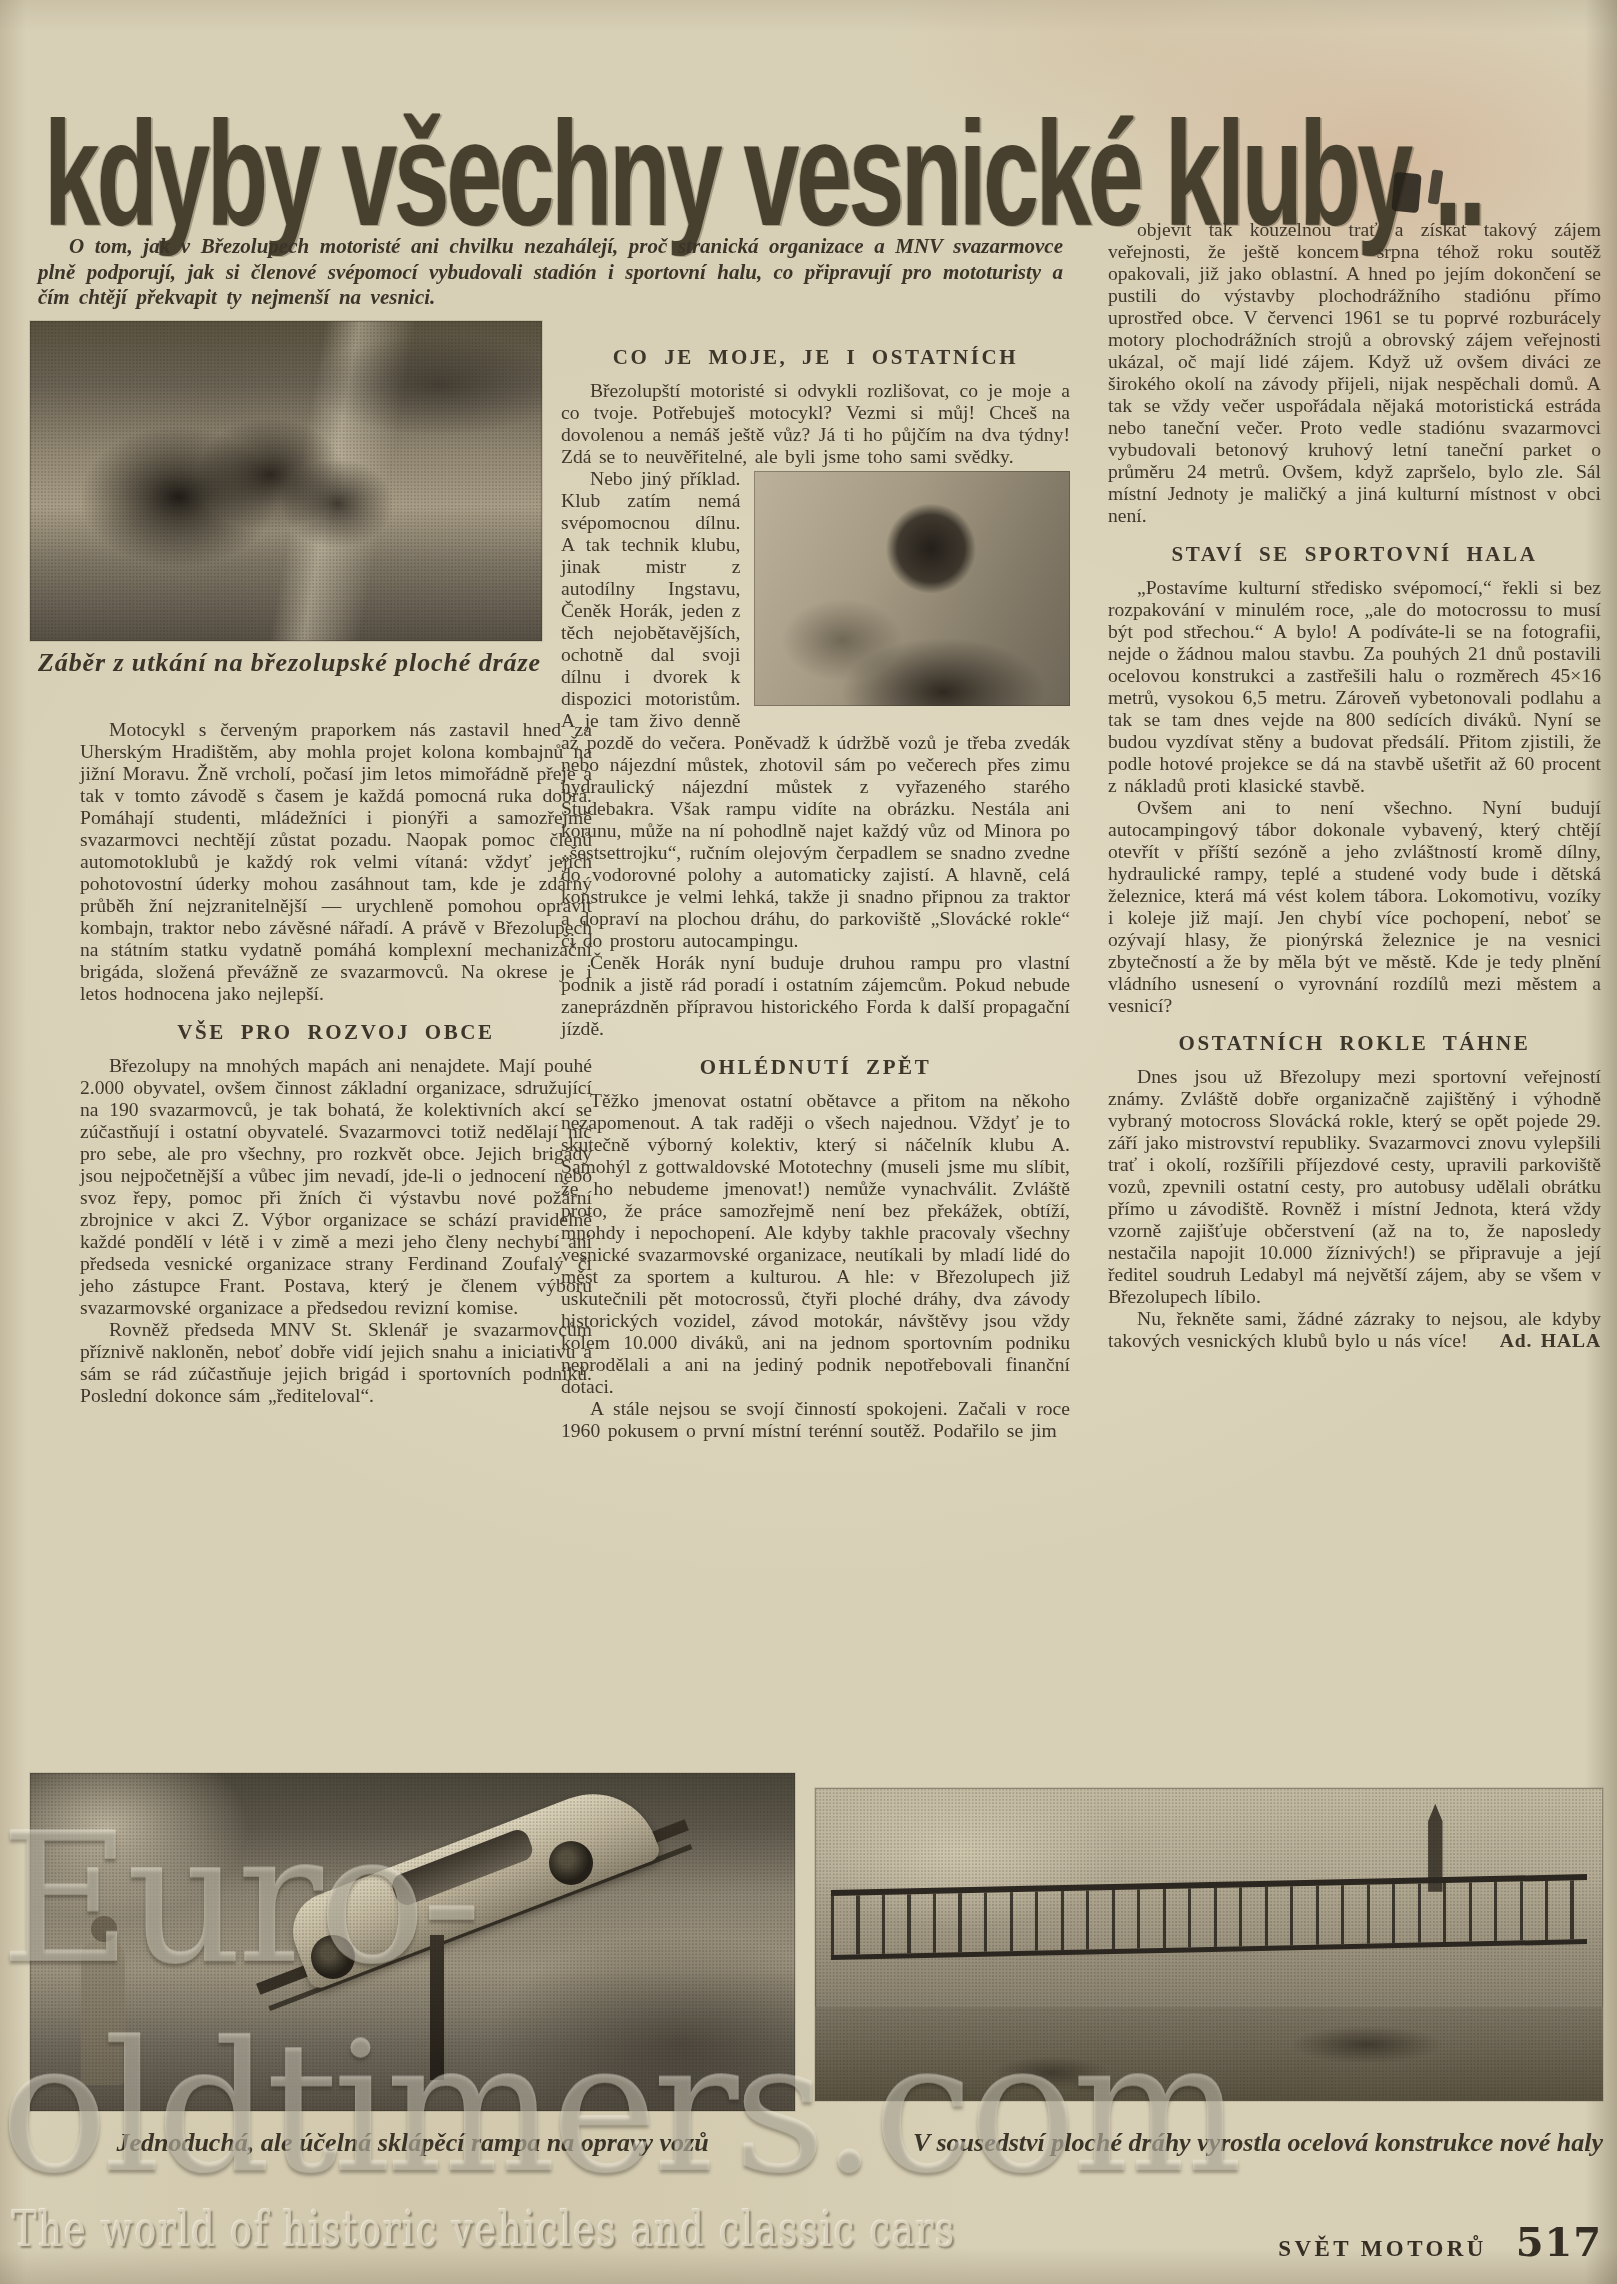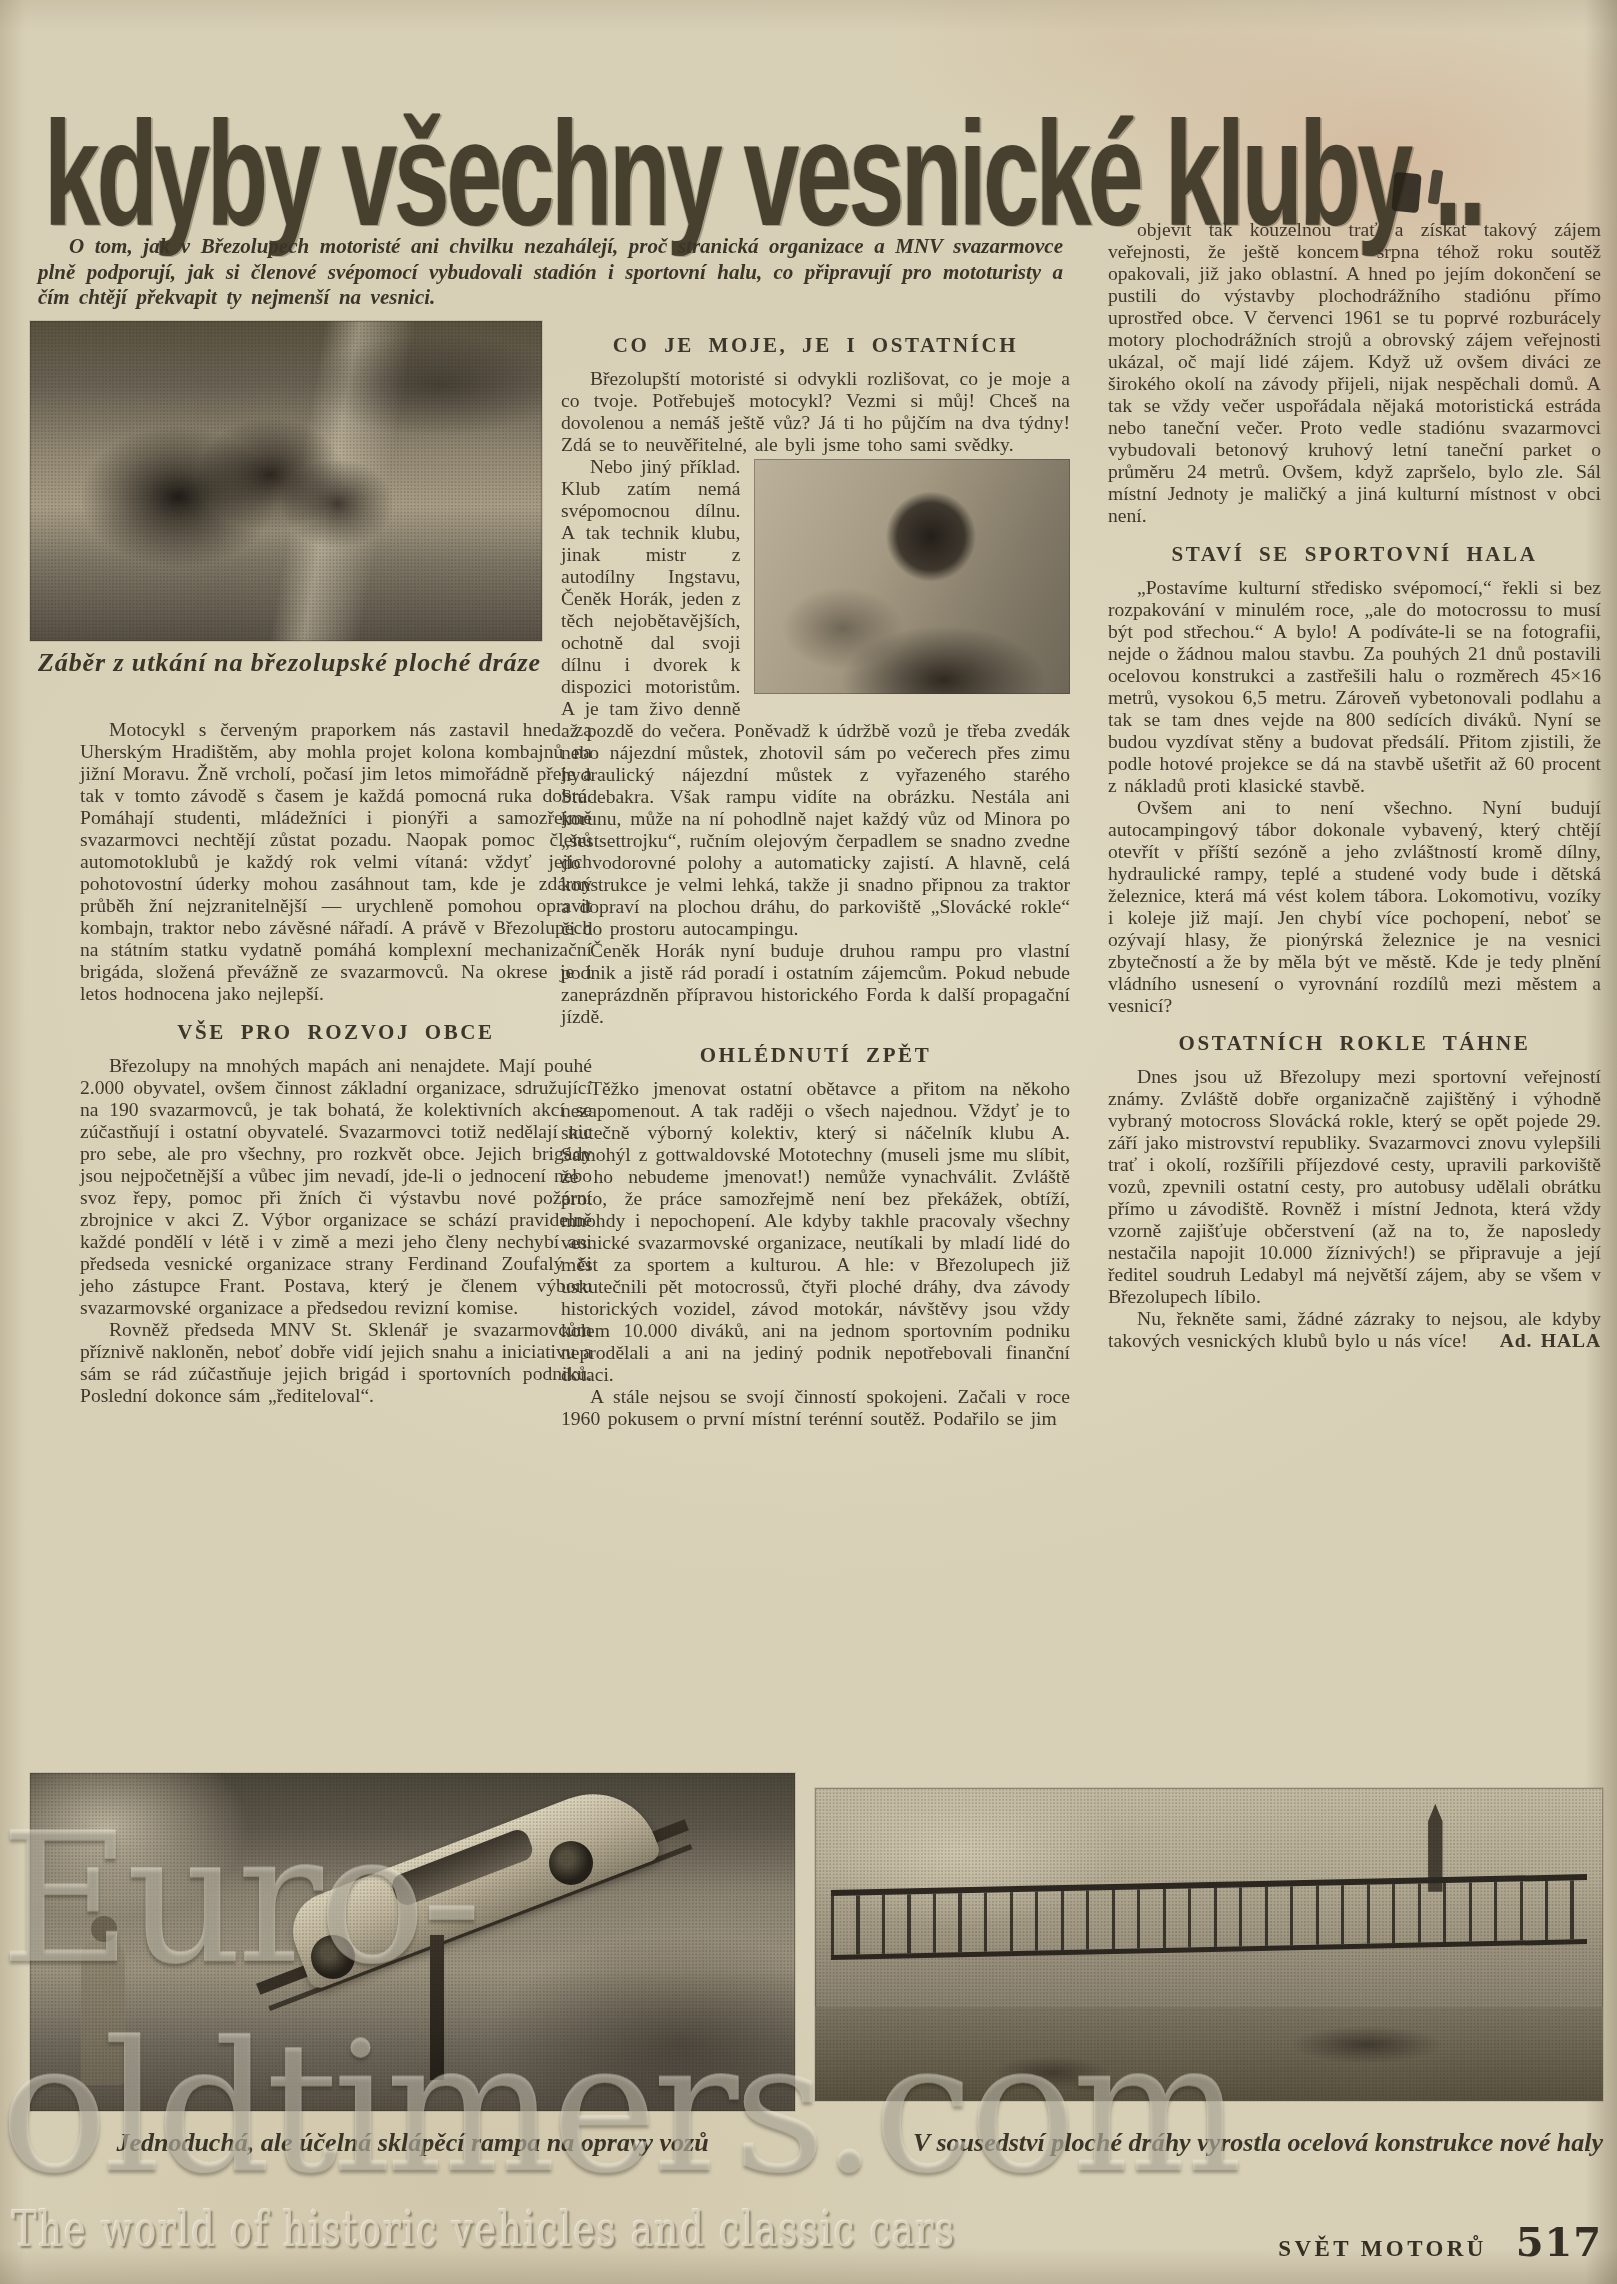--- a/index.html
+++ b/index.html
@@ -33,21 +33,21 @@
   }
   
   .col{position:absolute;text-align:justify;font-size:19.6px;line-height:22px;word-spacing:2.6px;}
   .col p{margin:0;text-indent:29px;}
   .col h2{
     font-size:21px;line-height:24px;font-weight:bold;text-align:center;text-indent:0;
     letter-spacing:2.6px;word-spacing:6.8px;margin:14.5px 0 11px;color:#3d362b;
   }
   .col-left{left:32px;top:719px;width:512px;margin-left:48px;}
   .col-mid{left:561px;top:333px;width:509px;}
-  .col-mid h2.first{margin-top:0;}
+  .col-mid h2.first{margin-top:12px;}
   .col-right{left:1108px;top:219px;width:493px;}
   .author{float:right;font-weight:bold;text-indent:0;letter-spacing:0.9px;}
   
   .photo{position:absolute;box-shadow:inset 0 0 0 0.9px rgba(60,52,40,0.4), 0 0 0 0.9px rgba(60,52,40,0.15);overflow:hidden;z-index:1;}
   .photo::after{
     content:"";position:absolute;inset:0;
     background-image:radial-gradient(rgba(28,24,18,0.55) 0.7px, transparent 1.1px);
     background-size:3.4px 3.4px;opacity:.33;pointer-events:none;
   }
   .photo-speedway{

